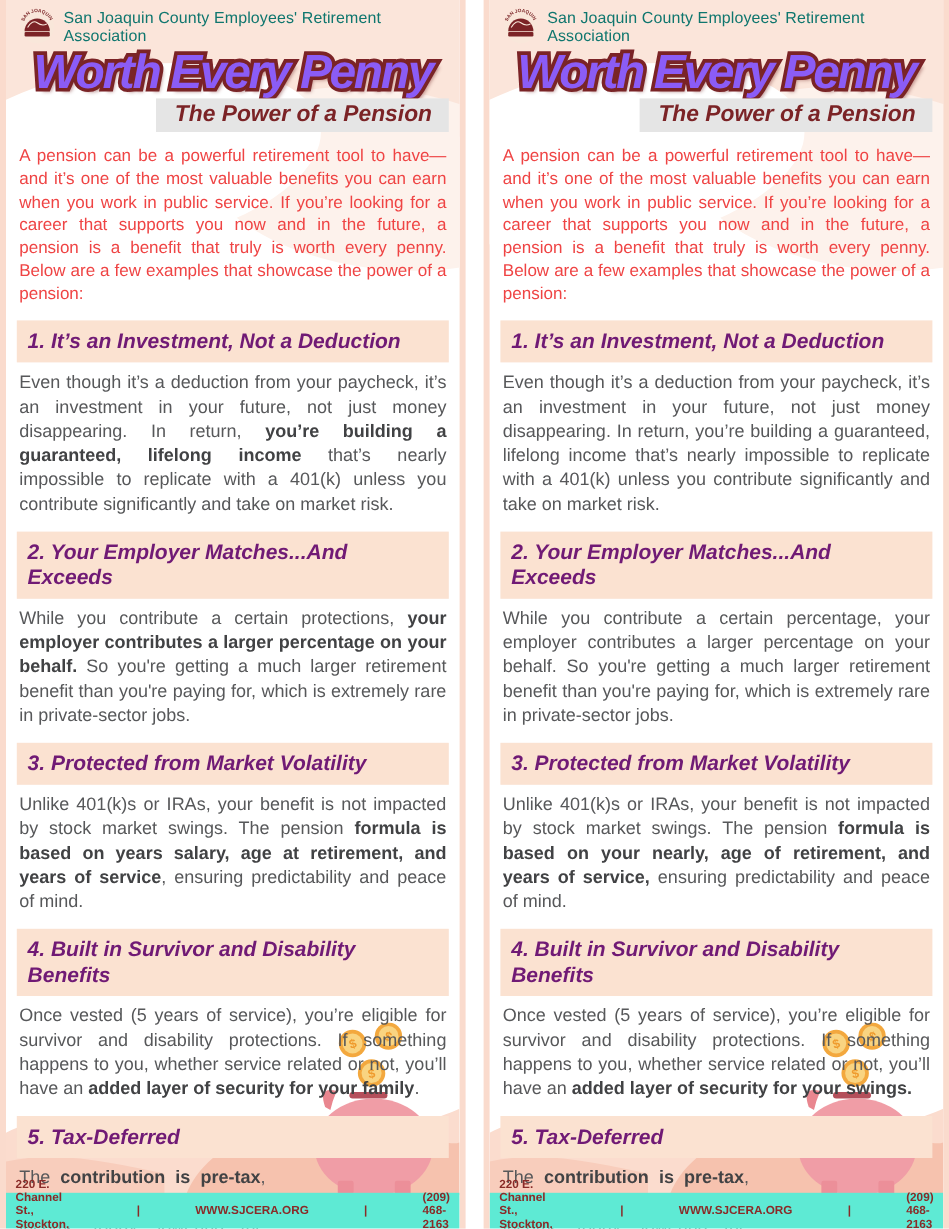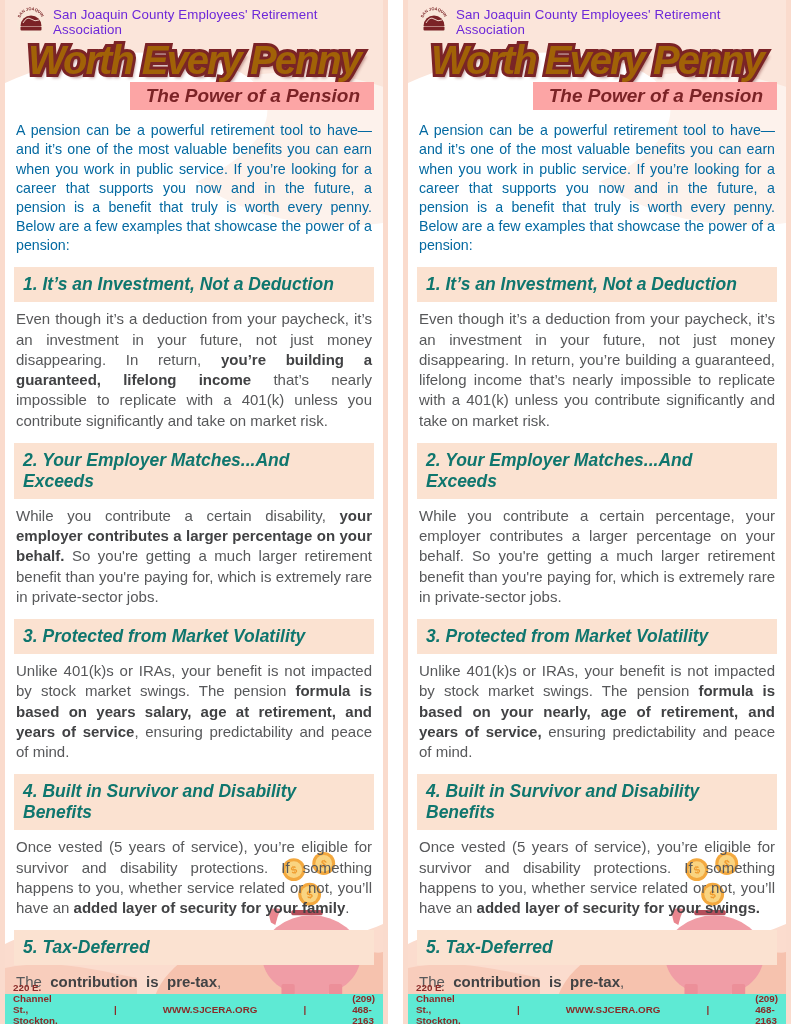--- a/index.html
+++ b/index.html
@@ -12,32 +12,32 @@
   .top-deco::after{content:"";position:absolute;left:-60px;bottom:-92px;width:330px;height:150px;
         background:#ffffff;border-radius:50%;transform:rotate(-9deg);}
   .top-deco::before{content:"";position:absolute;right:-80px;bottom:-110px;width:300px;height:150px;
         background:#fdf2ec;border-radius:50%;transform:rotate(7deg);}
   
   .bottom-waves{position:absolute;left:0;right:0;bottom:28px;height:132px;width:100%;z-index:0;}
   
   .content{position:relative;z-index:2;padding:0 9px;}
   .hdr{display:flex;align-items:center;gap:7px;padding:7px 2px 1px 2px;}
   .logo{flex:0 0 auto;display:block;}
-  .org{font-size:13.3px;color:#6d28d9;letter-spacing:0.1px;}
+  .org{font-size:13.3px;color:#0f766e;letter-spacing:0.1px;}
   .title{margin-top:1px;text-align:center;white-space:nowrap;
         font-size:40px;font-weight:bold;font-style:italic;letter-spacing:-2px;
-        color:#a16207;-webkit-text-stroke:6px #7b2326;paint-order:stroke fill;
+        color:#8b5cf6;-webkit-text-stroke:6px #7b2326;paint-order:stroke fill;
         text-shadow:3px 4px 3px rgba(120,42,42,0.45);line-height:1.08;}
   .subtitle-row{display:flex;justify-content:flex-end;margin-top:0px;}
-  .subtitle{background:#fca5a5;padding:3px 14px 3px 16px;font-size:19px;font-weight:bold;
+  .subtitle{background:#e5e5e5;padding:3px 14px 3px 16px;font-size:19px;font-weight:bold;
         font-style:italic;color:#7b2326;}
-  .intro{margin:11px 2px 0 2px;font-size:14.2px;line-height:1.35;color:#0369a1;
+  .intro{margin:11px 2px 0 2px;font-size:14.2px;line-height:1.35;color:#ef4444;
         text-align:justify;}
   .sec{margin-top:12px;}
-  .sec-bar{background:#fbe2d1;color:#0f766e;font-weight:bold;font-style:italic;
+  .sec-bar{background:#fbe2d1;color:#701a75;font-weight:bold;font-style:italic;
         font-size:17.5px;padding:7px 9px;}
   .sec-body{margin:7px 2px 0 2px;font-size:15px;line-height:1.35;color:#57585a;
         text-align:justify;}
   .sec-body b{color:#414244;}
   .sec-body.narrow{width:57%;}
   
   .footer{position:absolute;left:0;right:0;bottom:0;height:30px;background:#5eead4;z-index:3;
         display:flex;align-items:center;justify-content:space-between;padding:0 8px;
         font-size:9.8px;font-weight:bold;color:#8a2b28;gap:44px;}
   .footer .sep{color:#8a2b28;padding:0 2px;}
@@ -109,21 +109,21 @@
       </div>
 
       <p class="intro">A pension can be a powerful retirement tool to have—and it’s one of the most valuable benefits you can earn when you work in public service. If you’re looking for a career that supports you now and in the future, a pension is a benefit that truly is worth every penny. Below are a few examples that showcase the power of a pension:</p>
 
       <div class="sec">
         <div class="sec-bar">1. It’s an Investment, Not a Deduction</div>
         <p class="sec-body"><span>Even though it’s a deduction from your paycheck, it’s an investment in your future, not just money disappearing. In return, </span><b>you’re building a guaranteed, lifelong income</b><span> that’s nearly impossible to replicate with a 401(k) unless you contribute significantly and take on market risk.</span></p>
       </div>
       <div class="sec">
         <div class="sec-bar">2. Your Employer Matches...And Exceeds</div>
-        <p class="sec-body"><span>While you contribute a certain disability, </span><b>your employer contributes a larger percentage on your behalf.</b><span> So you're getting a much larger retirement benefit than you're paying for, which is extremely rare in private-sector jobs.</span></p>
+        <p class="sec-body"><span>While you contribute a certain protections, </span><b>your employer contributes a larger percentage on your behalf.</b><span> So you're getting a much larger retirement benefit than you're paying for, which is extremely rare in private-sector jobs.</span></p>
       </div>
       <div class="sec">
         <div class="sec-bar">3. Protected from Market Volatility</div>
         <p class="sec-body"><span>Unlike 401(k)s or IRAs, your benefit is not impacted by stock market swings. The pension </span><b>formula is based on years salary, age at retirement, and years of service</b><span>, ensuring predictability and peace of mind.</span></p>
       </div>
       <div class="sec">
         <div class="sec-bar">4. Built in Survivor and Disability Benefits</div>
         <p class="sec-body"><span>Once vested (5 years of service), you’re eligible for survivor and disability protections. If something happens to you, whether service related or not, you’ll have an </span><b>added layer of security for your family</b><span>.</span></p>
       </div>
       <div class="sec">

